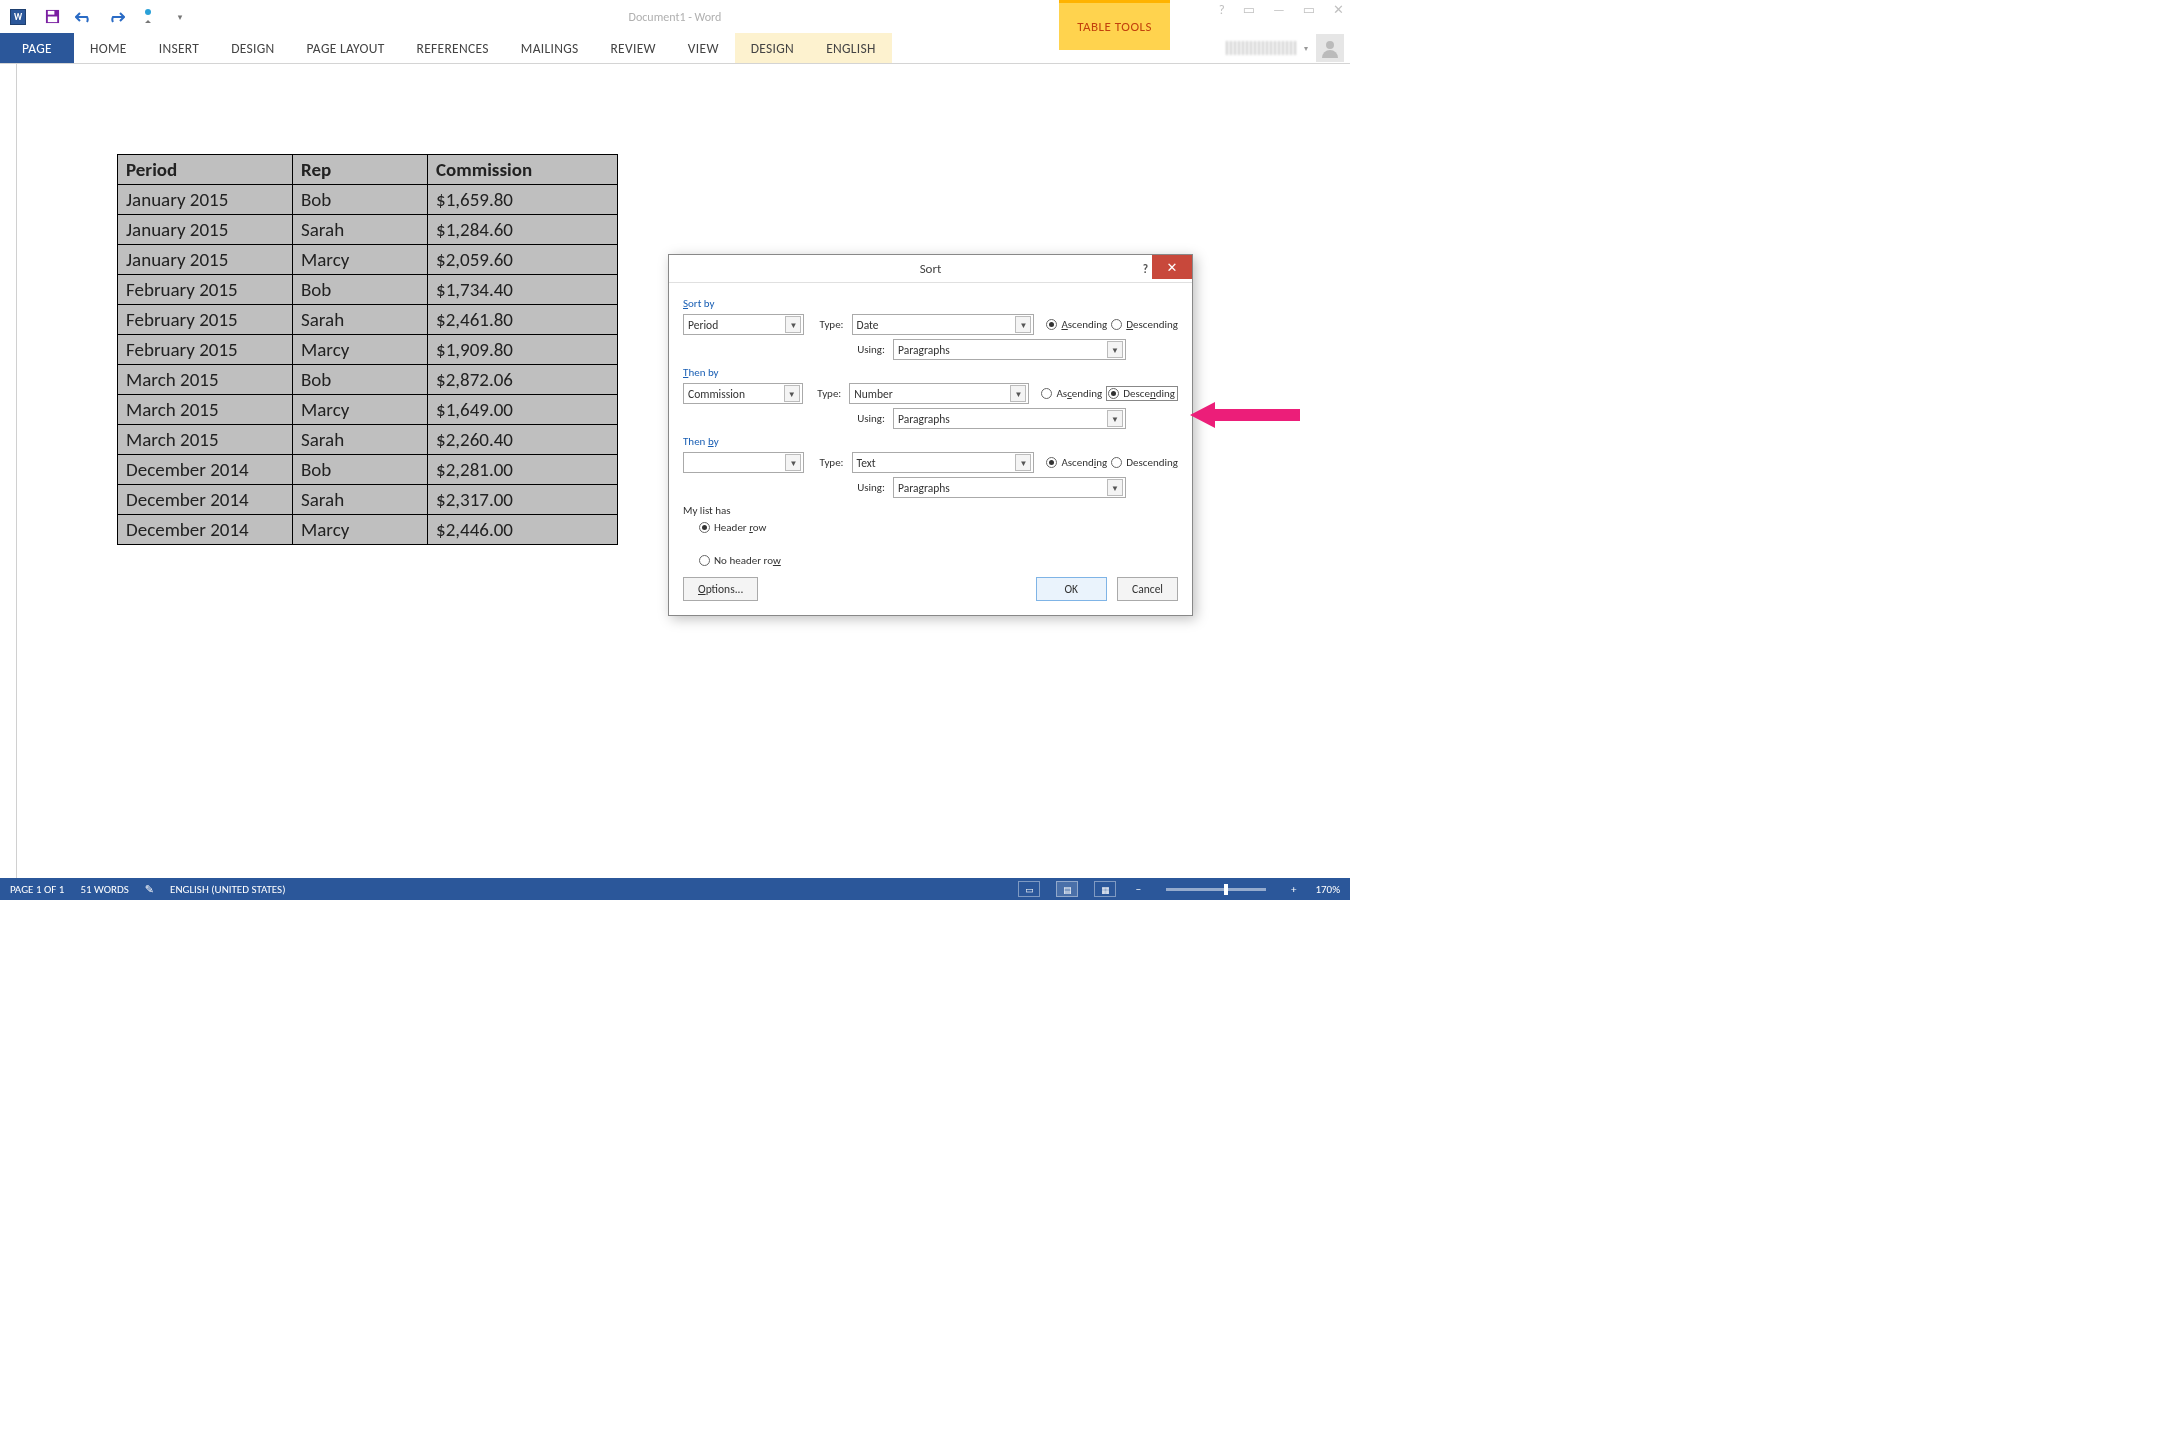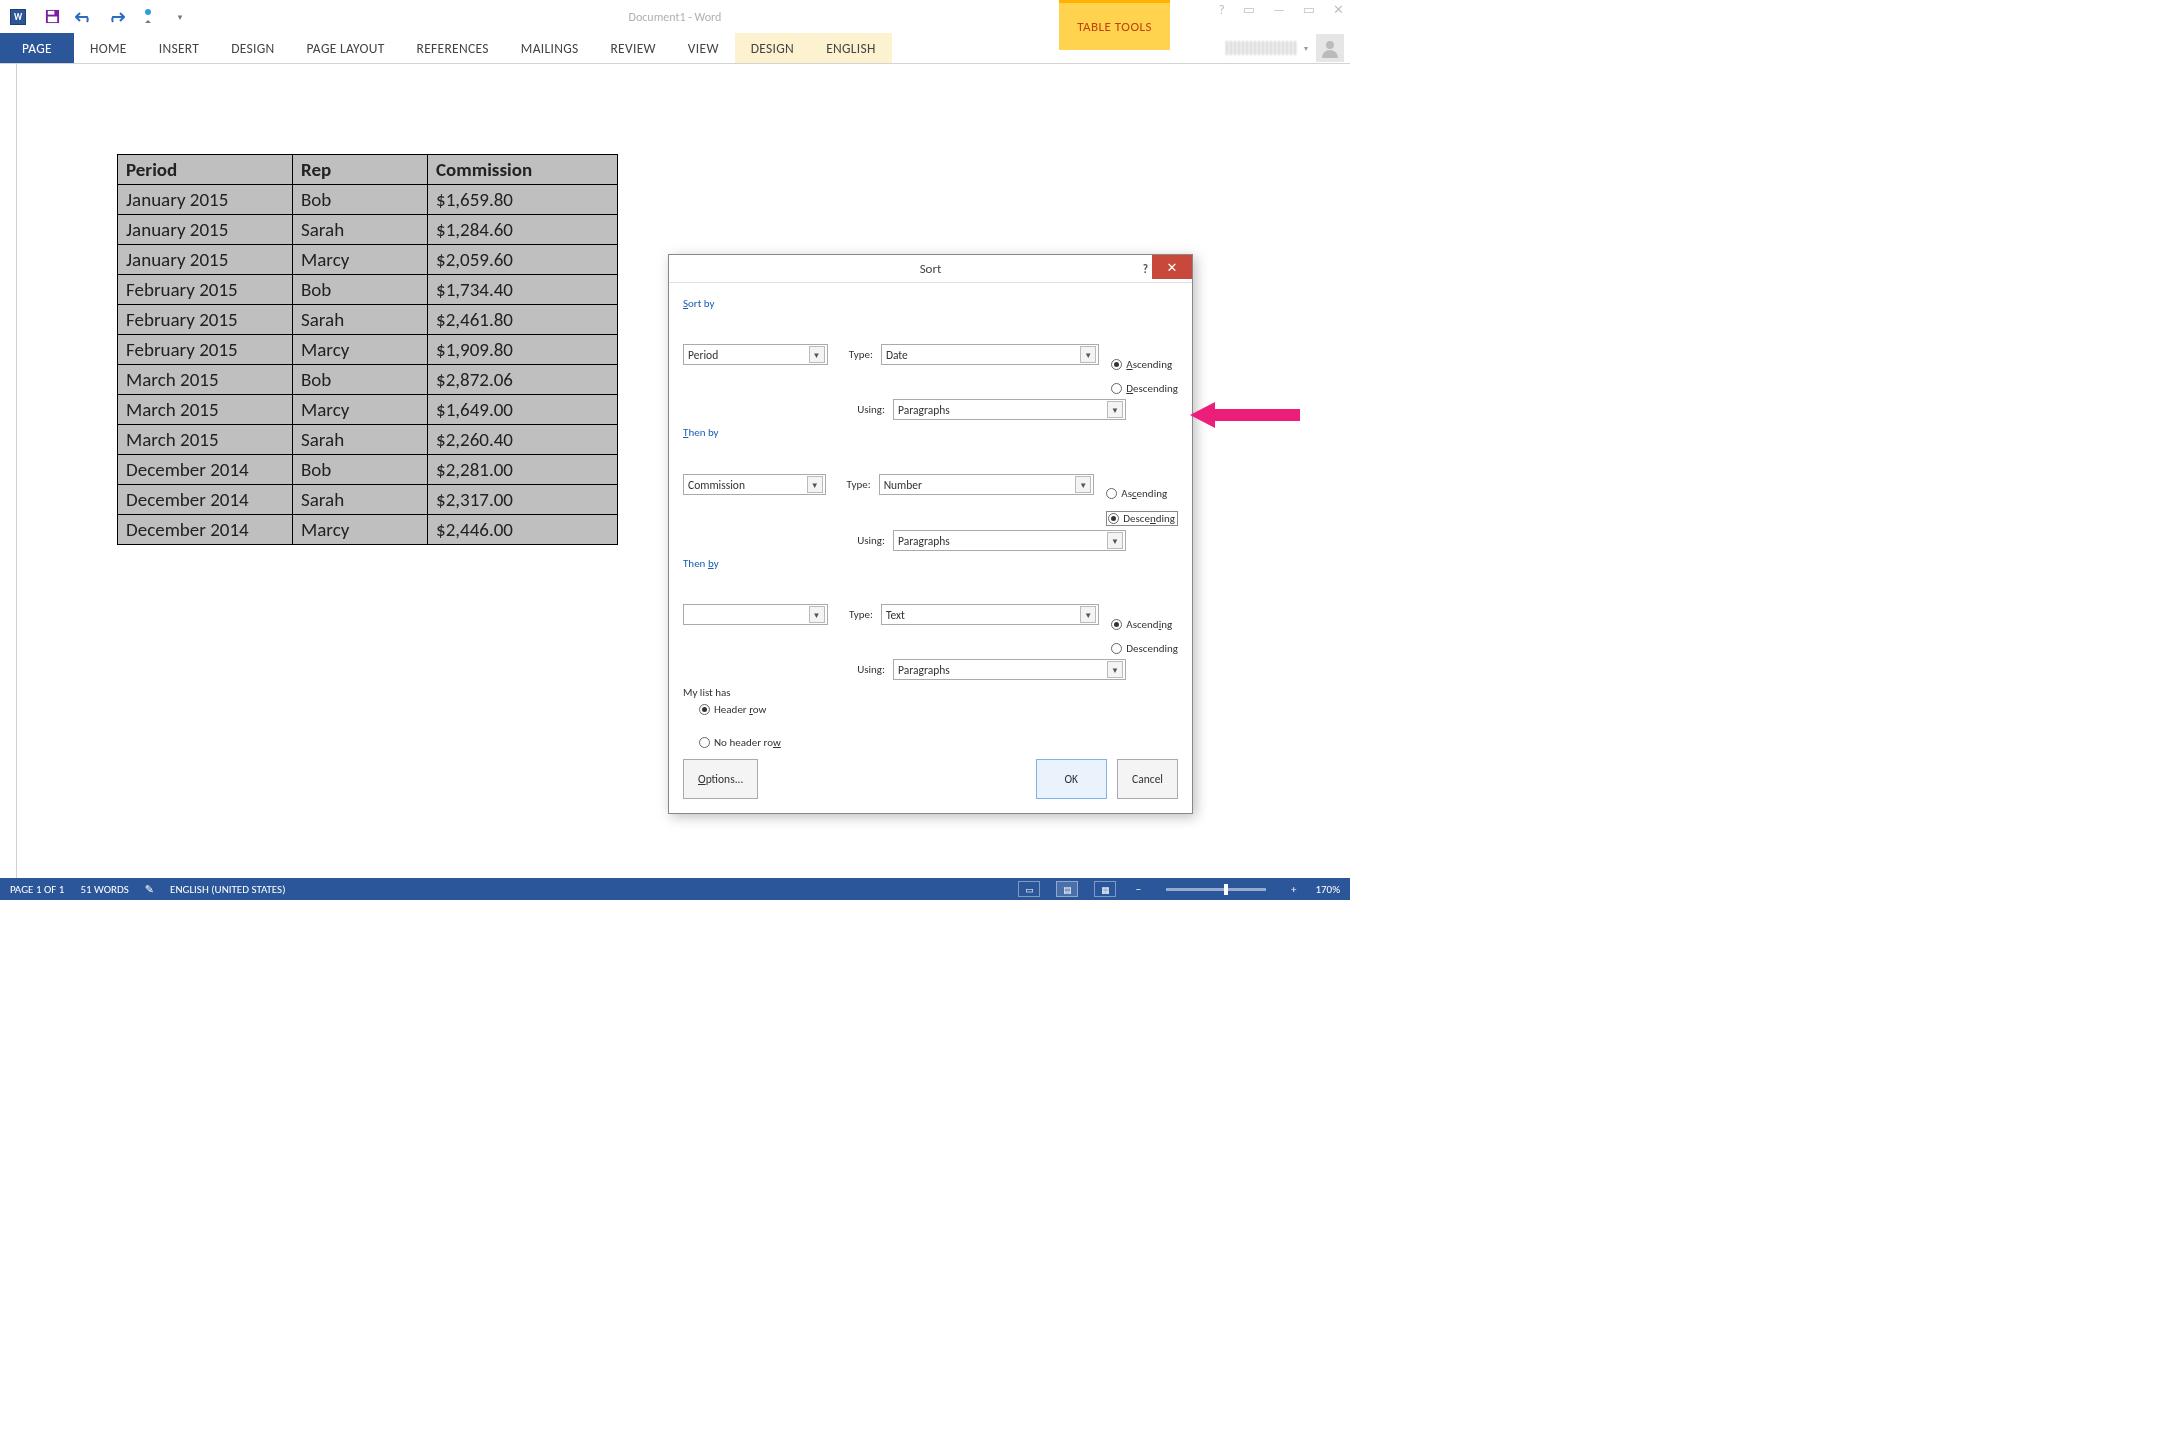--- a/index.html
+++ b/index.html
@@ -38,29 +38,29 @@
 .dlg-help { position:absolute; right:44px; font-weight:bold; cursor:pointer; color:#555;}
 .dlg-close { position:absolute; right:0; top:0; width:40px; height:24px; background:#c8483b; color:#fff; display:flex; align-items:center; justify-content:center; cursor:pointer; font-size:13px;}
 .dlg-body { padding:8px 14px 14px 14px; }
 .group-label { color:#1a5fb4; font-size:11px; margin:6px 0 4px 0; }
 .group-label .u { text-decoration:underline; }
 .row { display:flex; align-items:center; gap:8px; margin-bottom:4px;}
 .combo { height:21px; border:1px solid #aaa; background:#fff; display:flex; align-items:center; justify-content:space-between; padding:0 2px 0 4px; font-size:11.5px; cursor:pointer;}
 .combo .arrow { width:16px; height:17px; border:1px solid #bbb; background:#f4f4f4; display:flex; align-items:center; justify-content:center; font-size:8px; color:#555;}
 .combo.w1 { width:154px; } .combo.w2 { width:233px; }
 .lbl { width:40px; text-align:right; font-size:11px; color:#333;}
-.radio-col { display:flex; flex-direction:column; gap:11px; margin-left:4px;margin-top:44px;}
+.radio-col { display:flex; flex-direction:row; gap:4px; margin-left:4px;}
 .radio { display:flex; align-items:center; gap:4px; font-size:11px; cursor:pointer;}
 .radio .dot { width:11px; height:11px; border:1px solid #666; border-radius:50%; display:flex; align-items:center; justify-content:center;}
 .radio .dot.on::after { content:""; width:5px; height:5px; background:#333; border-radius:50%;}
 .radio .u { text-decoration:underline; }
 .radio.boxed { border:1px solid #888; padding:0 2px 0 1px; background:#fff;}
 .hr-row { display:flex; gap:20px; margin:4px 0 10px 16px;flex-direction:column;}
 .dlg-buttons { display:flex; justify-content:space-between; margin-top:10px;}
-.btn { height:40px; padding:0 14px; border:1px solid #aaa; background:#f4f4f4; font-size:11.5px; cursor:pointer; display:flex; align-items:center;}
+.btn { height:24px; padding:0 14px; border:1px solid #aaa; background:#f4f4f4; font-size:11.5px; cursor:pointer; display:flex; align-items:center;}
 .btn.primary { border:1px solid #7fb4e6; background:#eaf3fc; padding:0 28px;}
 .right-btns { display:flex; gap:10px;}
 
 
 .annot-arrow { position:absolute; left:1190px; top:400px; pointer-events:none;}
 .annot-arrow svg { overflow:visible; }
 
 
 .statusbar { position:absolute; bottom:0; left:0; right:0; height:22px; background:#2b579a; color:#fff; display:flex; align-items:center; font-size:11px; padding:0 10px; gap:16px;}
 .statusbar .spacer { flex:1; }

